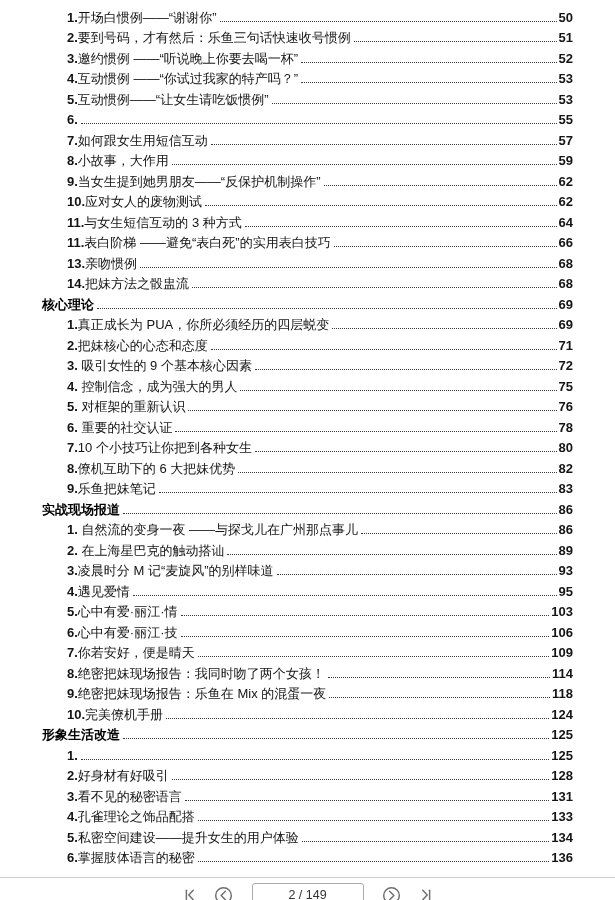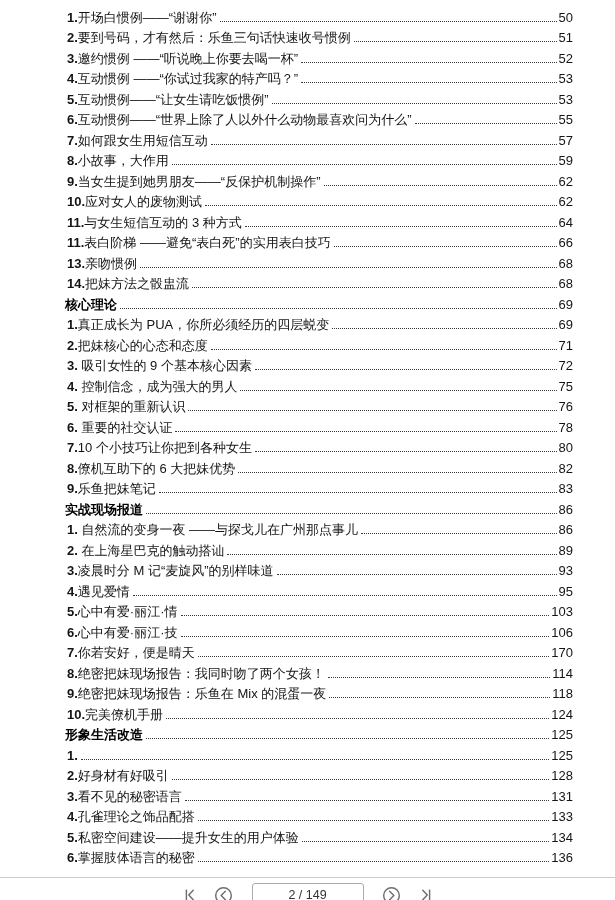--- a/index.html
+++ b/index.html
@@ -22,31 +22,31 @@
   }
   .toc-row {
     display: flex;
     align-items: flex-end;
     height: 20.5px;
     font-size: 13px;
     color: #141414;
     padding-left: 25px;
     line-height: 17px;
   }
-  .toc-row.section { padding-left: 0; margin-left: 23px; }
+  .toc-row.section { padding-left: 0; }
   .toc-row.section .txt { font-weight: 700; color: #000; }
   .toc-row .num { font-weight: 600; white-space: pre; }
   .toc-row .txt { white-space: pre; }
   .toc-row .leader {
     flex: 1 1 auto;
     min-width: 8px;
     border-bottom: 1.6px dotted #3a3a3a;
     margin: 0 2px 4px 3px;
   }
-  .toc-row .pg { font-weight: 400; white-space: pre; }
+  .toc-row .pg { font-weight: 700; white-space: pre; }
   
   .pager-bar {
     position: absolute;
     left: 0; right: 0; top: 877px;
     height: 40px;
     border-top: 1px solid #cccccc;
     background: #ffffff;
     display: flex;
     justify-content: center;
     align-items: flex-start;
@@ -114,21 +114,20 @@
           <span class="pg">53</span>
         </div>
         <div class="toc-row">
           <span class="num">5.</span>
           <span class="txt">互动惯例——“让女生请吃饭惯例”</span>
           <span class="leader"></span>
           <span class="pg">53</span>
         </div>
         <div class="toc-row">
           <span class="num">6.</span>
-          <span class="txt">互动惯例——“世界上除了人以外什么动物最喜欢问为什么”</span>
           <span class="leader"></span>
           <span class="pg">55</span>
         </div>
         <div class="toc-row">
           <span class="num">7.</span>
           <span class="txt">如何跟女生用短信互动</span>
           <span class="leader"></span>
           <span class="pg">57</span>
         </div>
         <div class="toc-row">
@@ -272,21 +271,21 @@
         <div class="toc-row">
           <span class="num">6.</span>
           <span class="txt">心中有爱·丽江·技</span>
           <span class="leader"></span>
           <span class="pg">106</span>
         </div>
         <div class="toc-row">
           <span class="num">7.</span>
           <span class="txt">你若安好，便是晴天</span>
           <span class="leader"></span>
-          <span class="pg">170</span>
+          <span class="pg">109</span>
         </div>
         <div class="toc-row">
           <span class="num">8.</span>
           <span class="txt">绝密把妹现场报告：我同时吻了两个女孩！</span>
           <span class="leader"></span>
           <span class="pg">114</span>
         </div>
         <div class="toc-row">
           <span class="num">9.</span>
           <span class="txt">绝密把妹现场报告：乐鱼在 Mix 的混蛋一夜</span>

